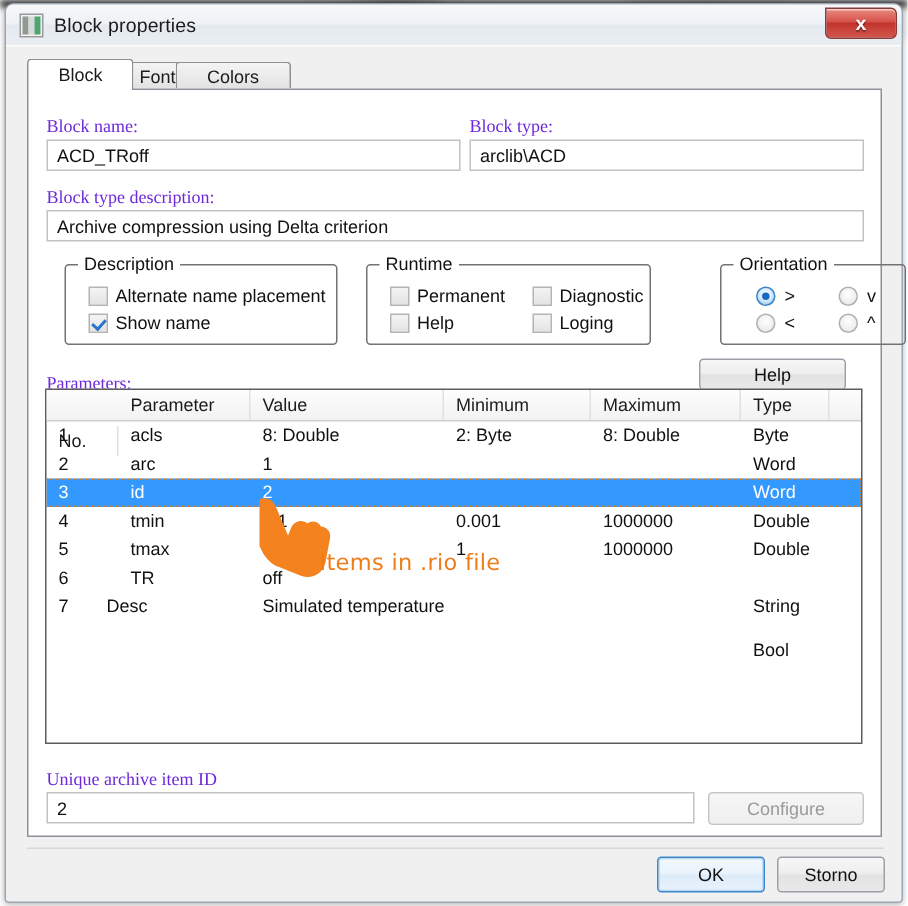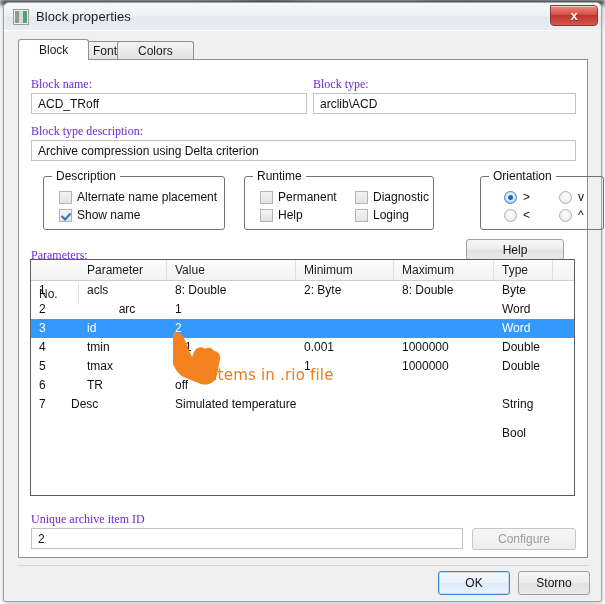--- a/index.html
+++ b/index.html
@@ -469,21 +469,21 @@
         <div class="row">
           <div class="cell" style="left: 0px; width: 48px;">1</div>
           <div class="cell" style="left: 48px; width: 88px;">acls</div>
           <div class="cell" style="left: 136px; width: 129px;">8: Double</div>
           <div class="cell" style="left: 265px; width: 98px;">2: Byte</div>
           <div class="cell" style="left: 363px; width: 100px;">8: Double</div>
           <div class="cell" style="left: 463px; width: 59px;">Byte</div>
         </div>
         <div class="row">
           <div class="cell" style="left: 0px; width: 48px;">2</div>
-          <div class="cell" style="left: 48px; width: 88px; text-align: center;">arc</div>
+          <div class="cell" style="left: 48px; width: 88px;">arc</div>
           <div class="cell" style="left: 136px; width: 129px;">1</div>
           <div class="cell" style="left: 265px; width: 98px;"></div>
           <div class="cell" style="left: 363px; width: 100px;"></div>
           <div class="cell" style="left: 463px; width: 59px;">Word</div>
         </div>
         <div class="row sel">
           <div class="cell" style="left: 0px; width: 48px;">3</div>
           <div class="cell" style="left: 48px; width: 88px;">id</div>
           <div class="cell" style="left: 136px; width: 129px;">2</div>
           <div class="cell" style="left: 265px; width: 98px;"></div>

